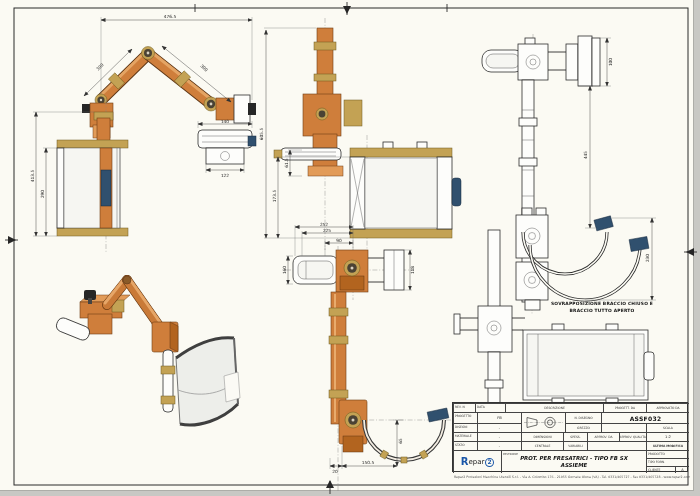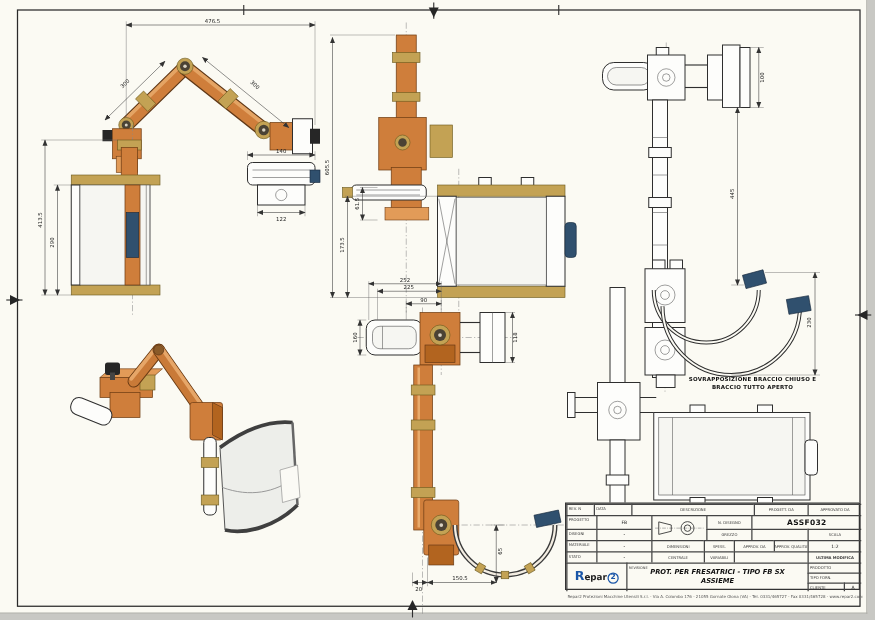--- a/index.html
+++ b/index.html
@@ -27,21 +27,21 @@
   .cell{position:absolute;border-left:0.5px solid #444;border-top:0.5px solid #444;box-sizing:border-box;overflow:hidden;white-space:nowrap;}
   .lbl{font-size:3px;color:#3a3a3a;padding:0.5px 1px;}
   .lblc{font-size:3px;color:#3a3a3a;display:flex;align-items:center;justify-content:center;}
   .val{font-size:3.6px;color:#222;display:flex;align-items:center;justify-content:center;}
   .code{font-size:6px;font-weight:bold;color:#111;display:flex;align-items:center;justify-content:center;letter-spacing:0.3px;}
   .ttlcell{display:flex;flex-direction:column;align-items:center;justify-content:center;position:relative;}
   .ttl{font-size:5.4px;font-weight:bold;font-style:italic;color:#111;line-height:1.25;text-align:center;}
   .revlbl{position:absolute;left:1px;top:0.5px;font-size:2.8px;color:#444;}
   .logocell{display:flex;align-items:center;justify-content:center;}
   .logo-r{color:#1a56a8;font-weight:bold;font-size:10px;line-height:1;}
-  .logo-mid{color:#222;font-weight:bold;font-size:7px;line-height:1;}
+  .logo-mid{color:#222;font-weight:normal;font-size:7px;line-height:1;}
   .logo-2{color:#1a56a8;font-weight:bold;font-size:6px;line-height:1;border:0.7px solid #1a56a8;border-radius:50%;padding:0.5px 1.5px;margin-left:0.5px;}
   .footer{position:absolute;left:454px;top:475px;width:236px;font-size:3.2px;color:#555;white-space:nowrap;overflow:hidden;}
 </style>
 </head>
 <body>
 
 <div class="page"></div>
 
 <svg width="700" height="496" viewBox="0 0 700 496">
   <defs>

